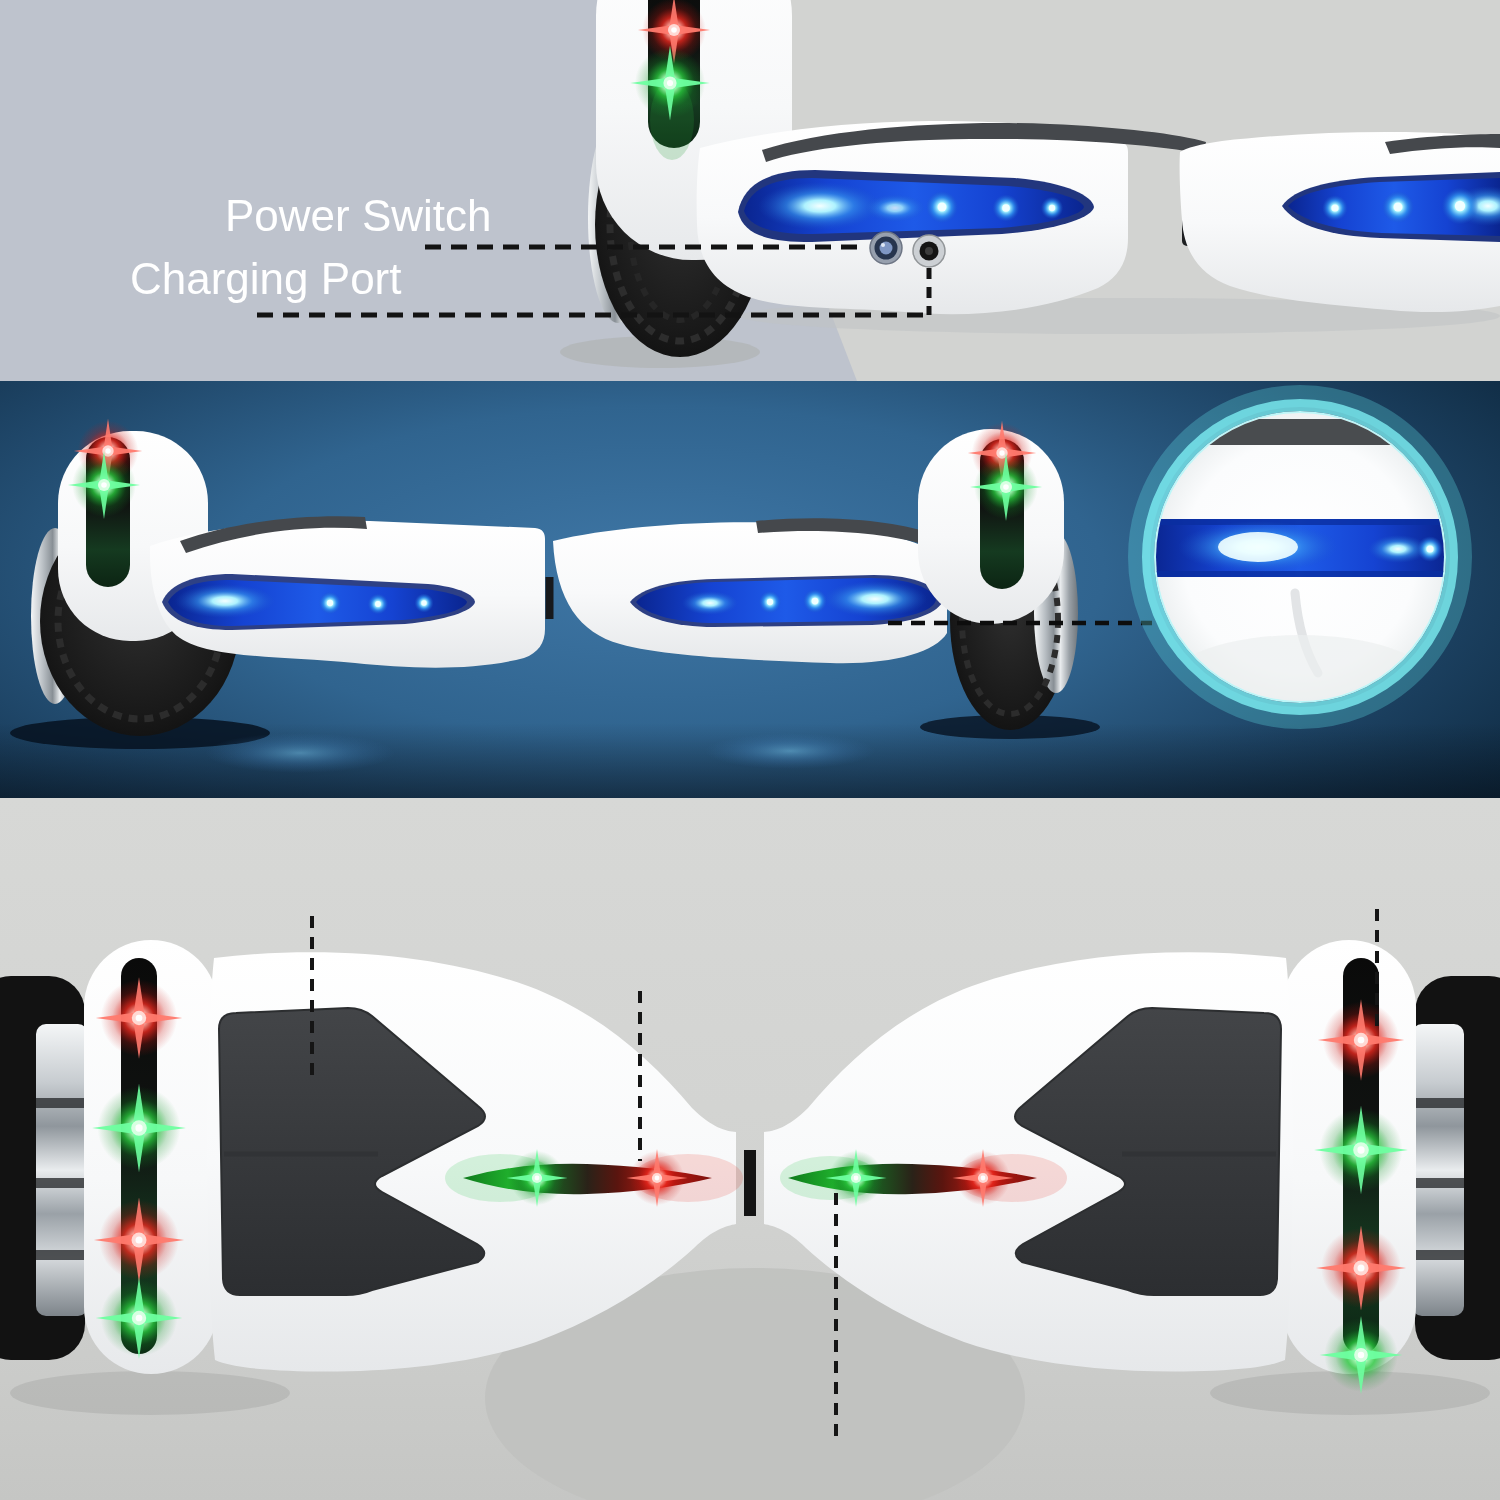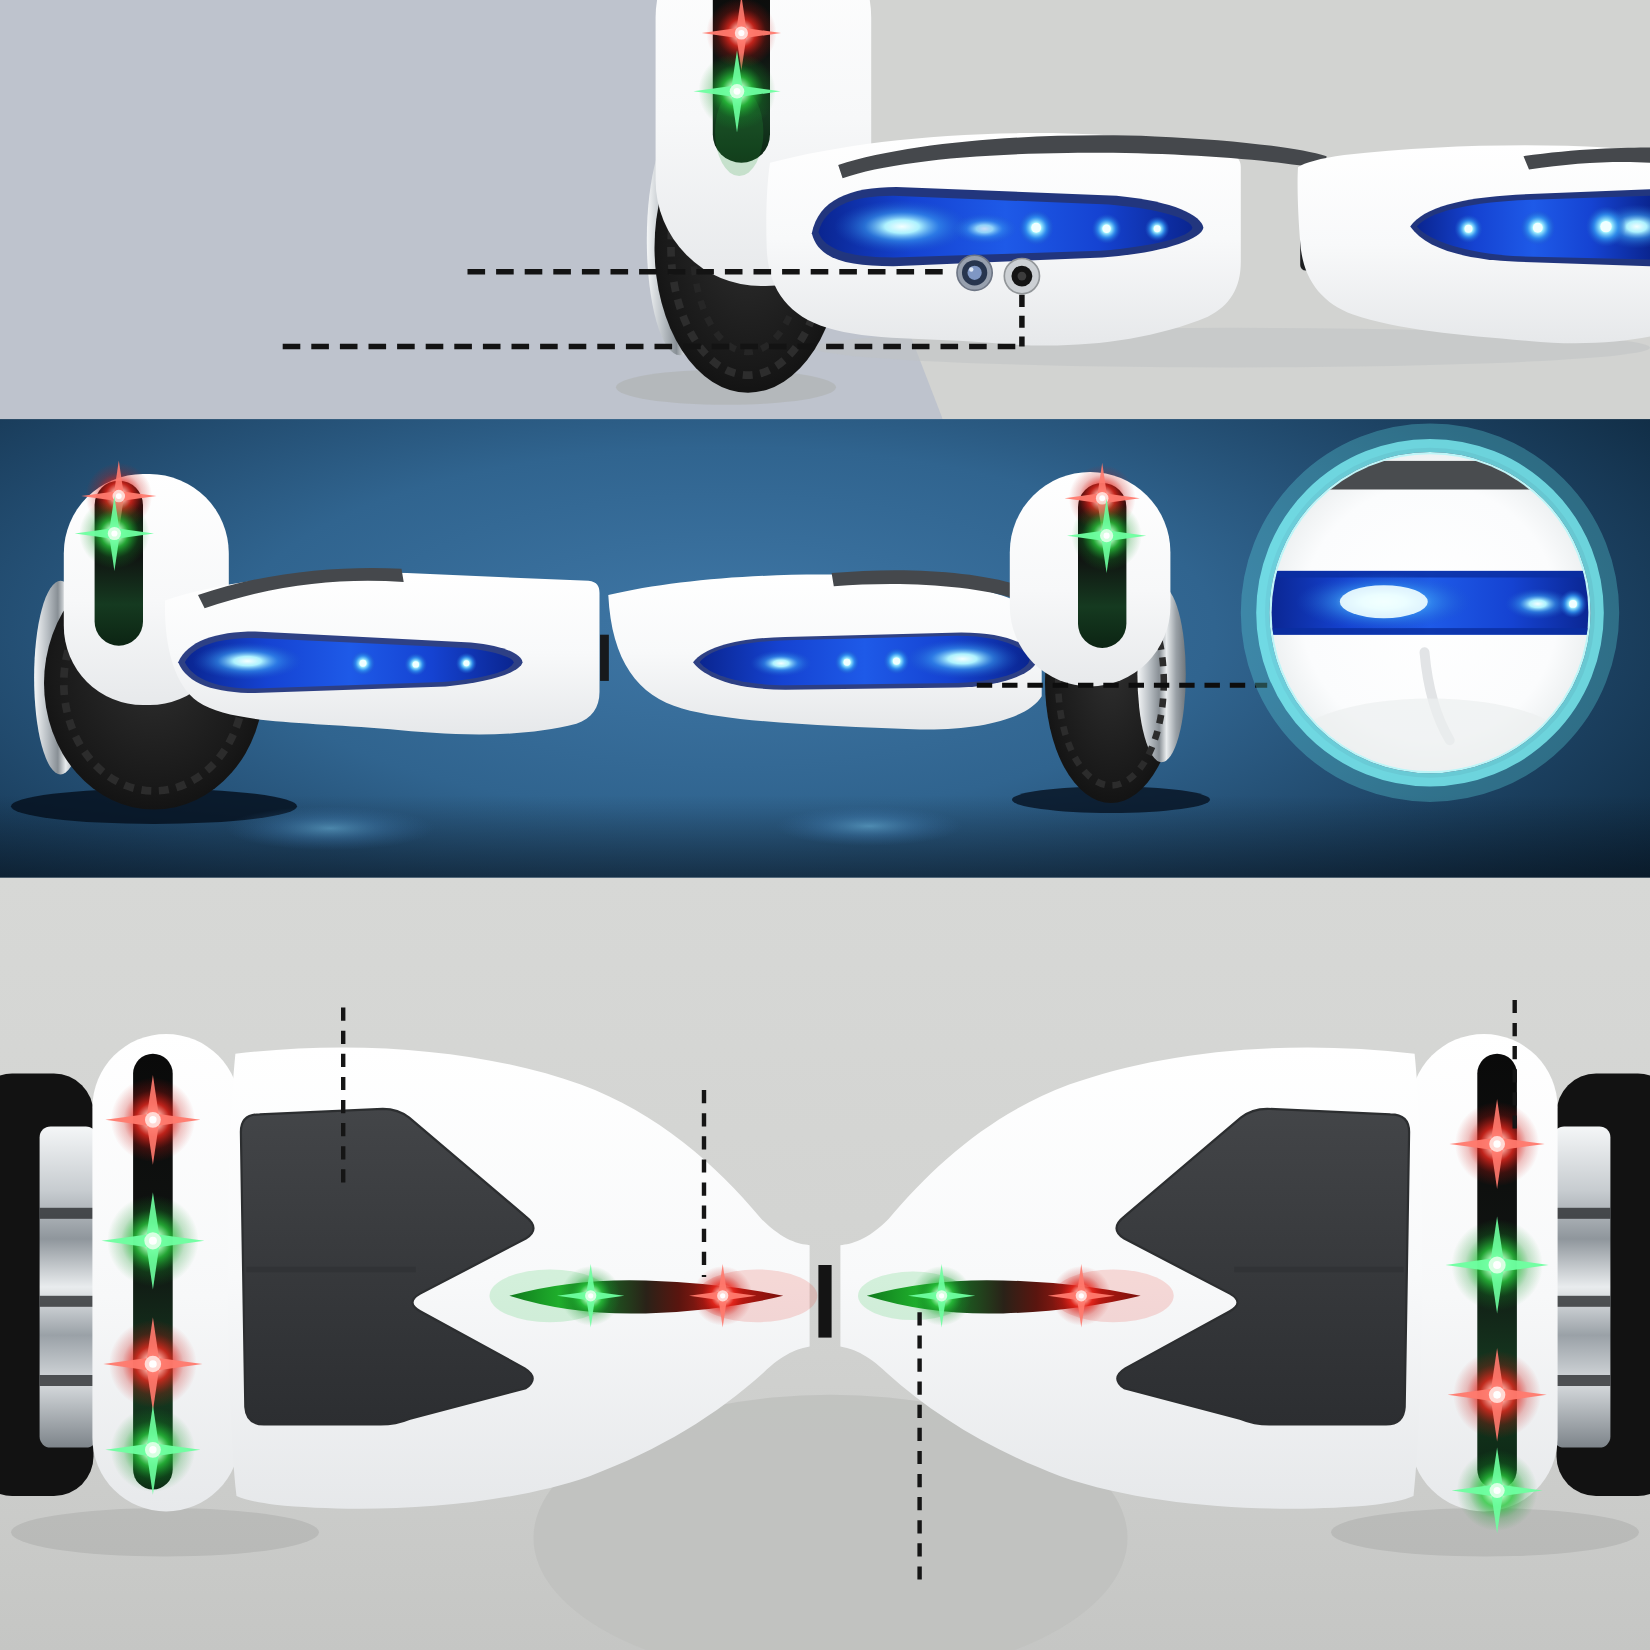--- a/index.html
+++ b/index.html
@@ -202,20 +202,22 @@
       <g>
         <circle cx="929" cy="251" r="16" fill="#ccd0d4" stroke="#929699" stroke-width="1.5"></circle>
         <circle cx="929" cy="251" r="9.5" fill="#141414"></circle>
         <circle cx="929" cy="251" r="4" fill="#3c3c3c"></circle>
       </g>
 
       <line x1="425" y1="247" x2="863" y2="247" stroke="#131313" stroke-width="5" stroke-dasharray="16 10"></line>
       <line x1="257" y1="315" x2="929" y2="315" stroke="#131313" stroke-width="5" stroke-dasharray="16 10"></line>
       <line x1="929" y1="268" x2="929" y2="315" stroke="#131313" stroke-width="5" stroke-dasharray="11 8"></line>
     </svg>
+    <div class="lbl lbl-white" id="lbl-power-switch">Power Switch</div>
+    <div class="lbl lbl-white" id="lbl-charging-port">Charging Port</div>
   </div>
 
   <div class="sec" id="sec-mid">
     <svg class="art" width="1500" height="417" viewBox="0 0 1500 417">
 
       <ellipse cx="140" cy="352" rx="130" ry="16" fill="#061220" opacity=".85"></ellipse>
       <ellipse cx="1010" cy="346" rx="90" ry="12" fill="#061220" opacity=".8"></ellipse>
       <ellipse cx="300" cy="372" rx="95" ry="20" fill="url(#floorGlowG)"></ellipse>
       <ellipse cx="790" cy="370" rx="85" ry="18" fill="url(#floorGlowG)"></ellipse>
 

